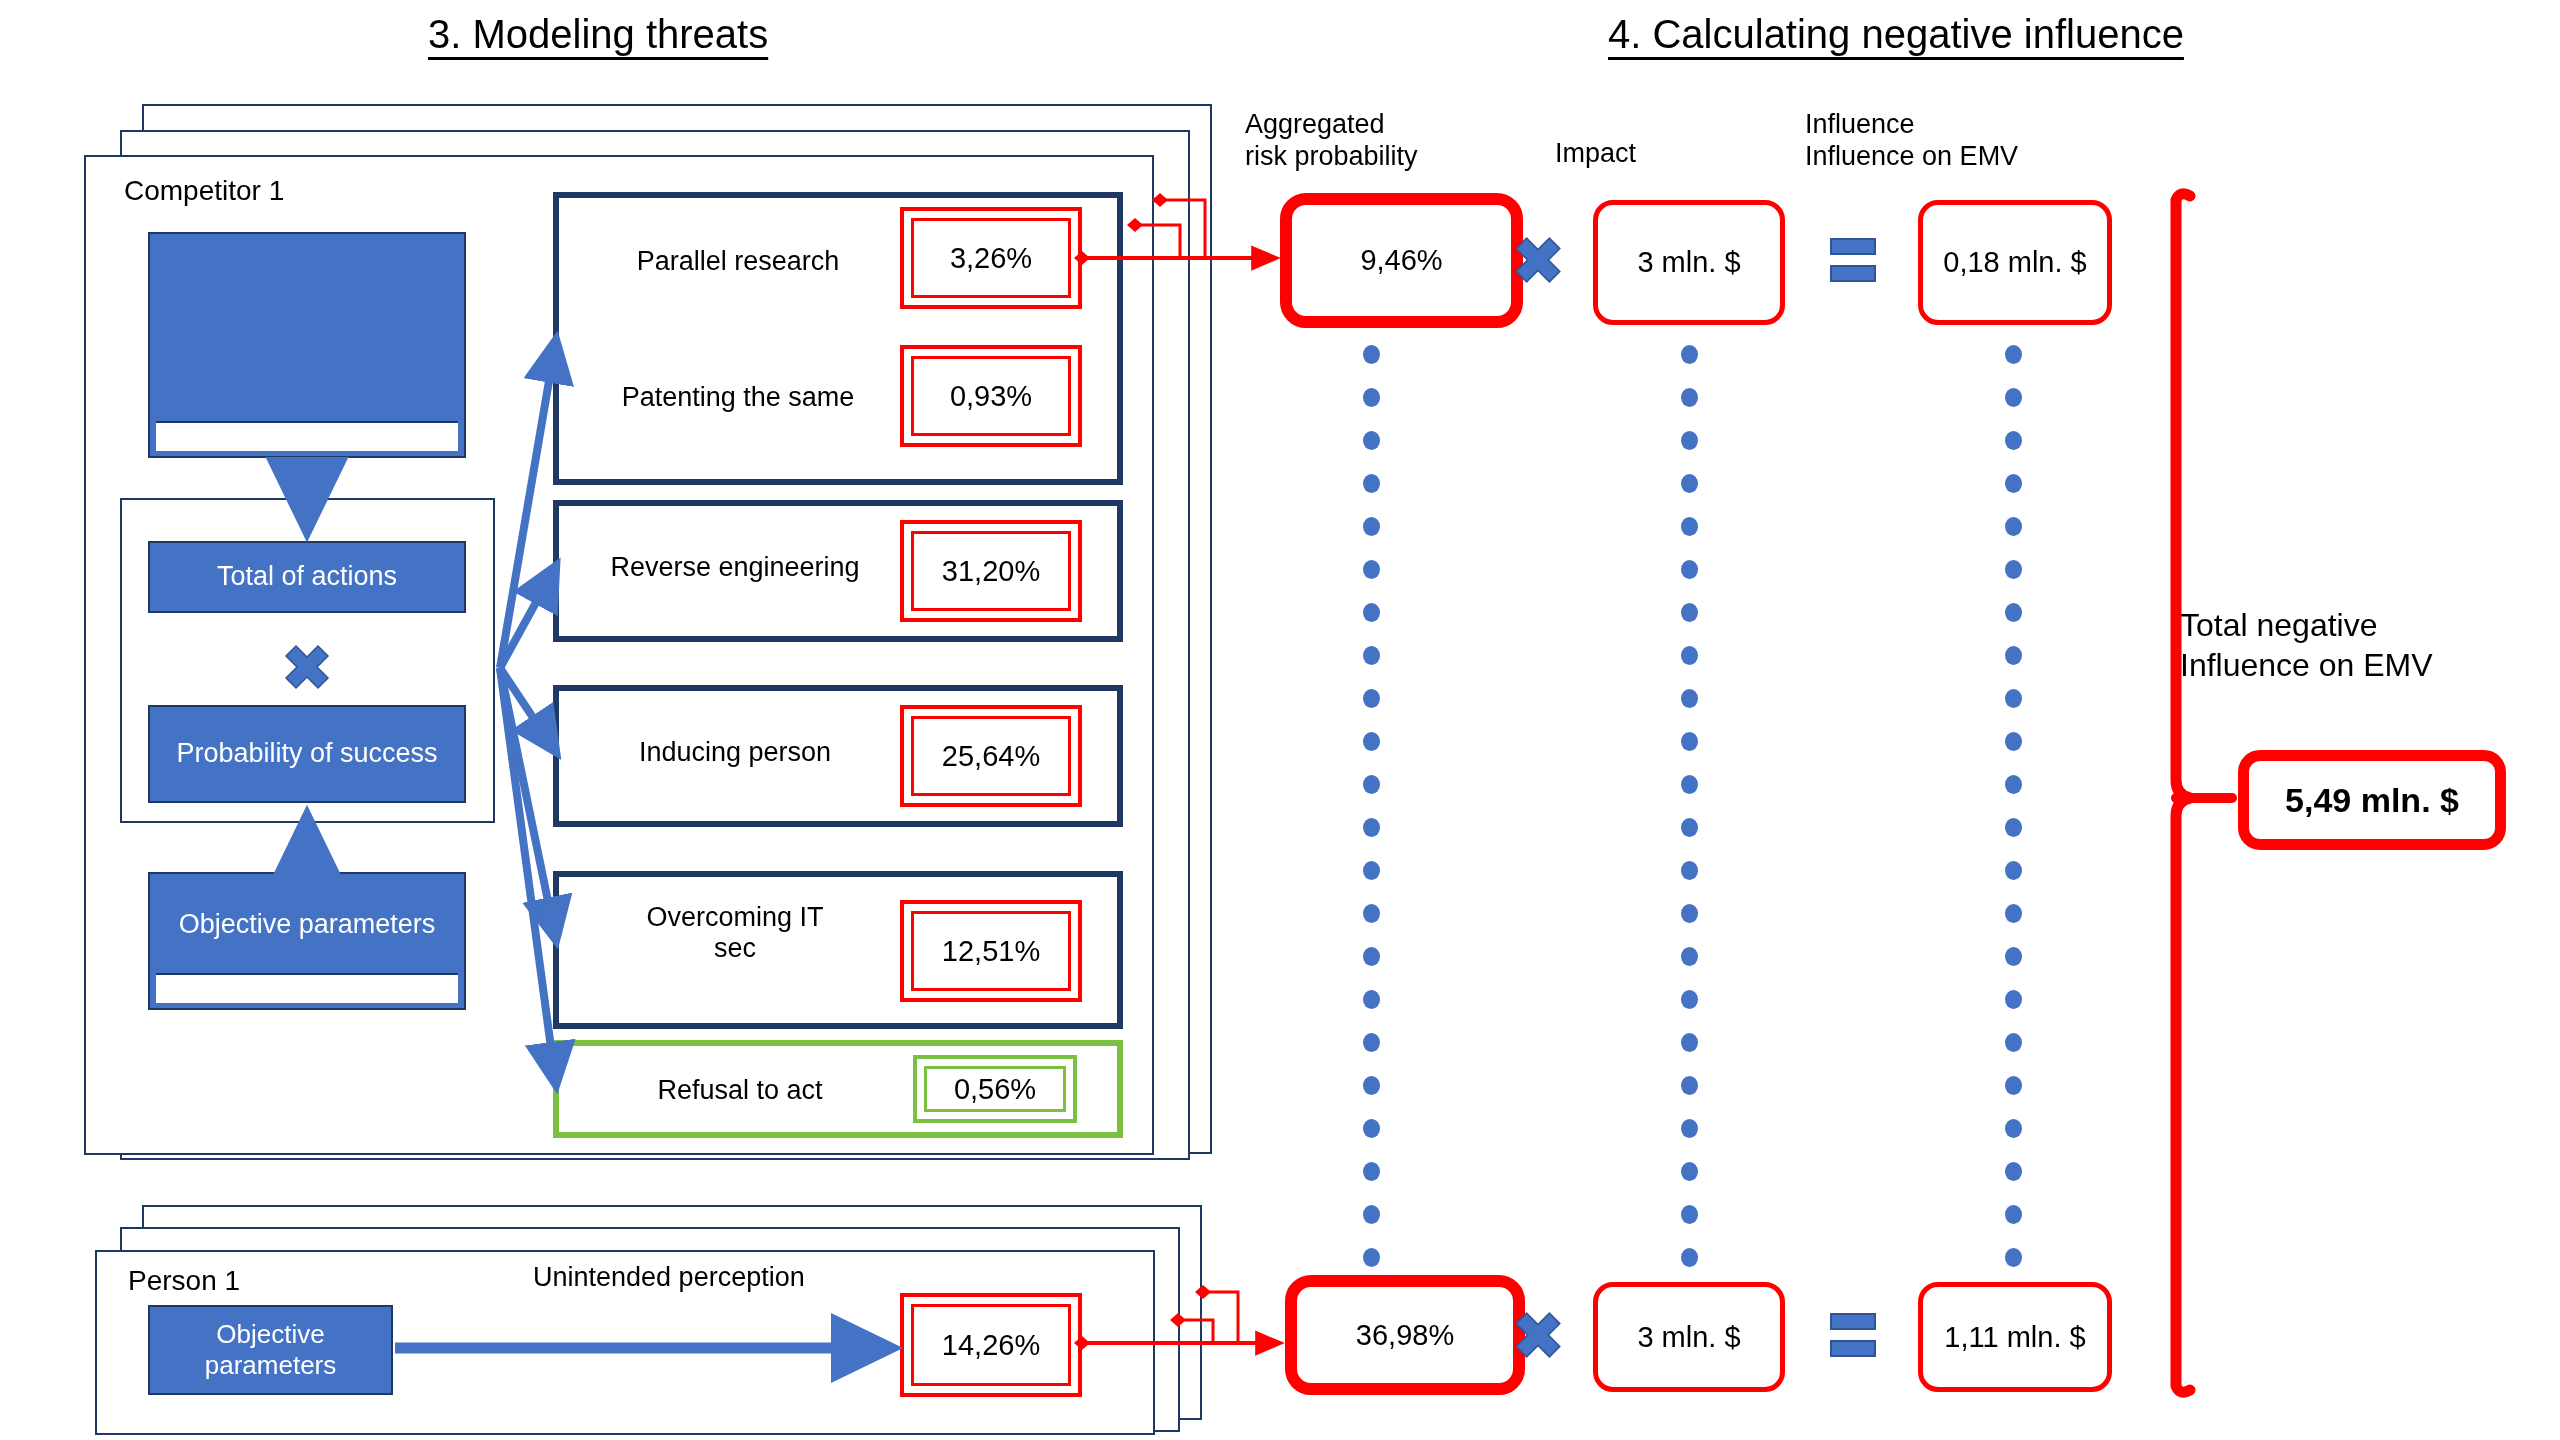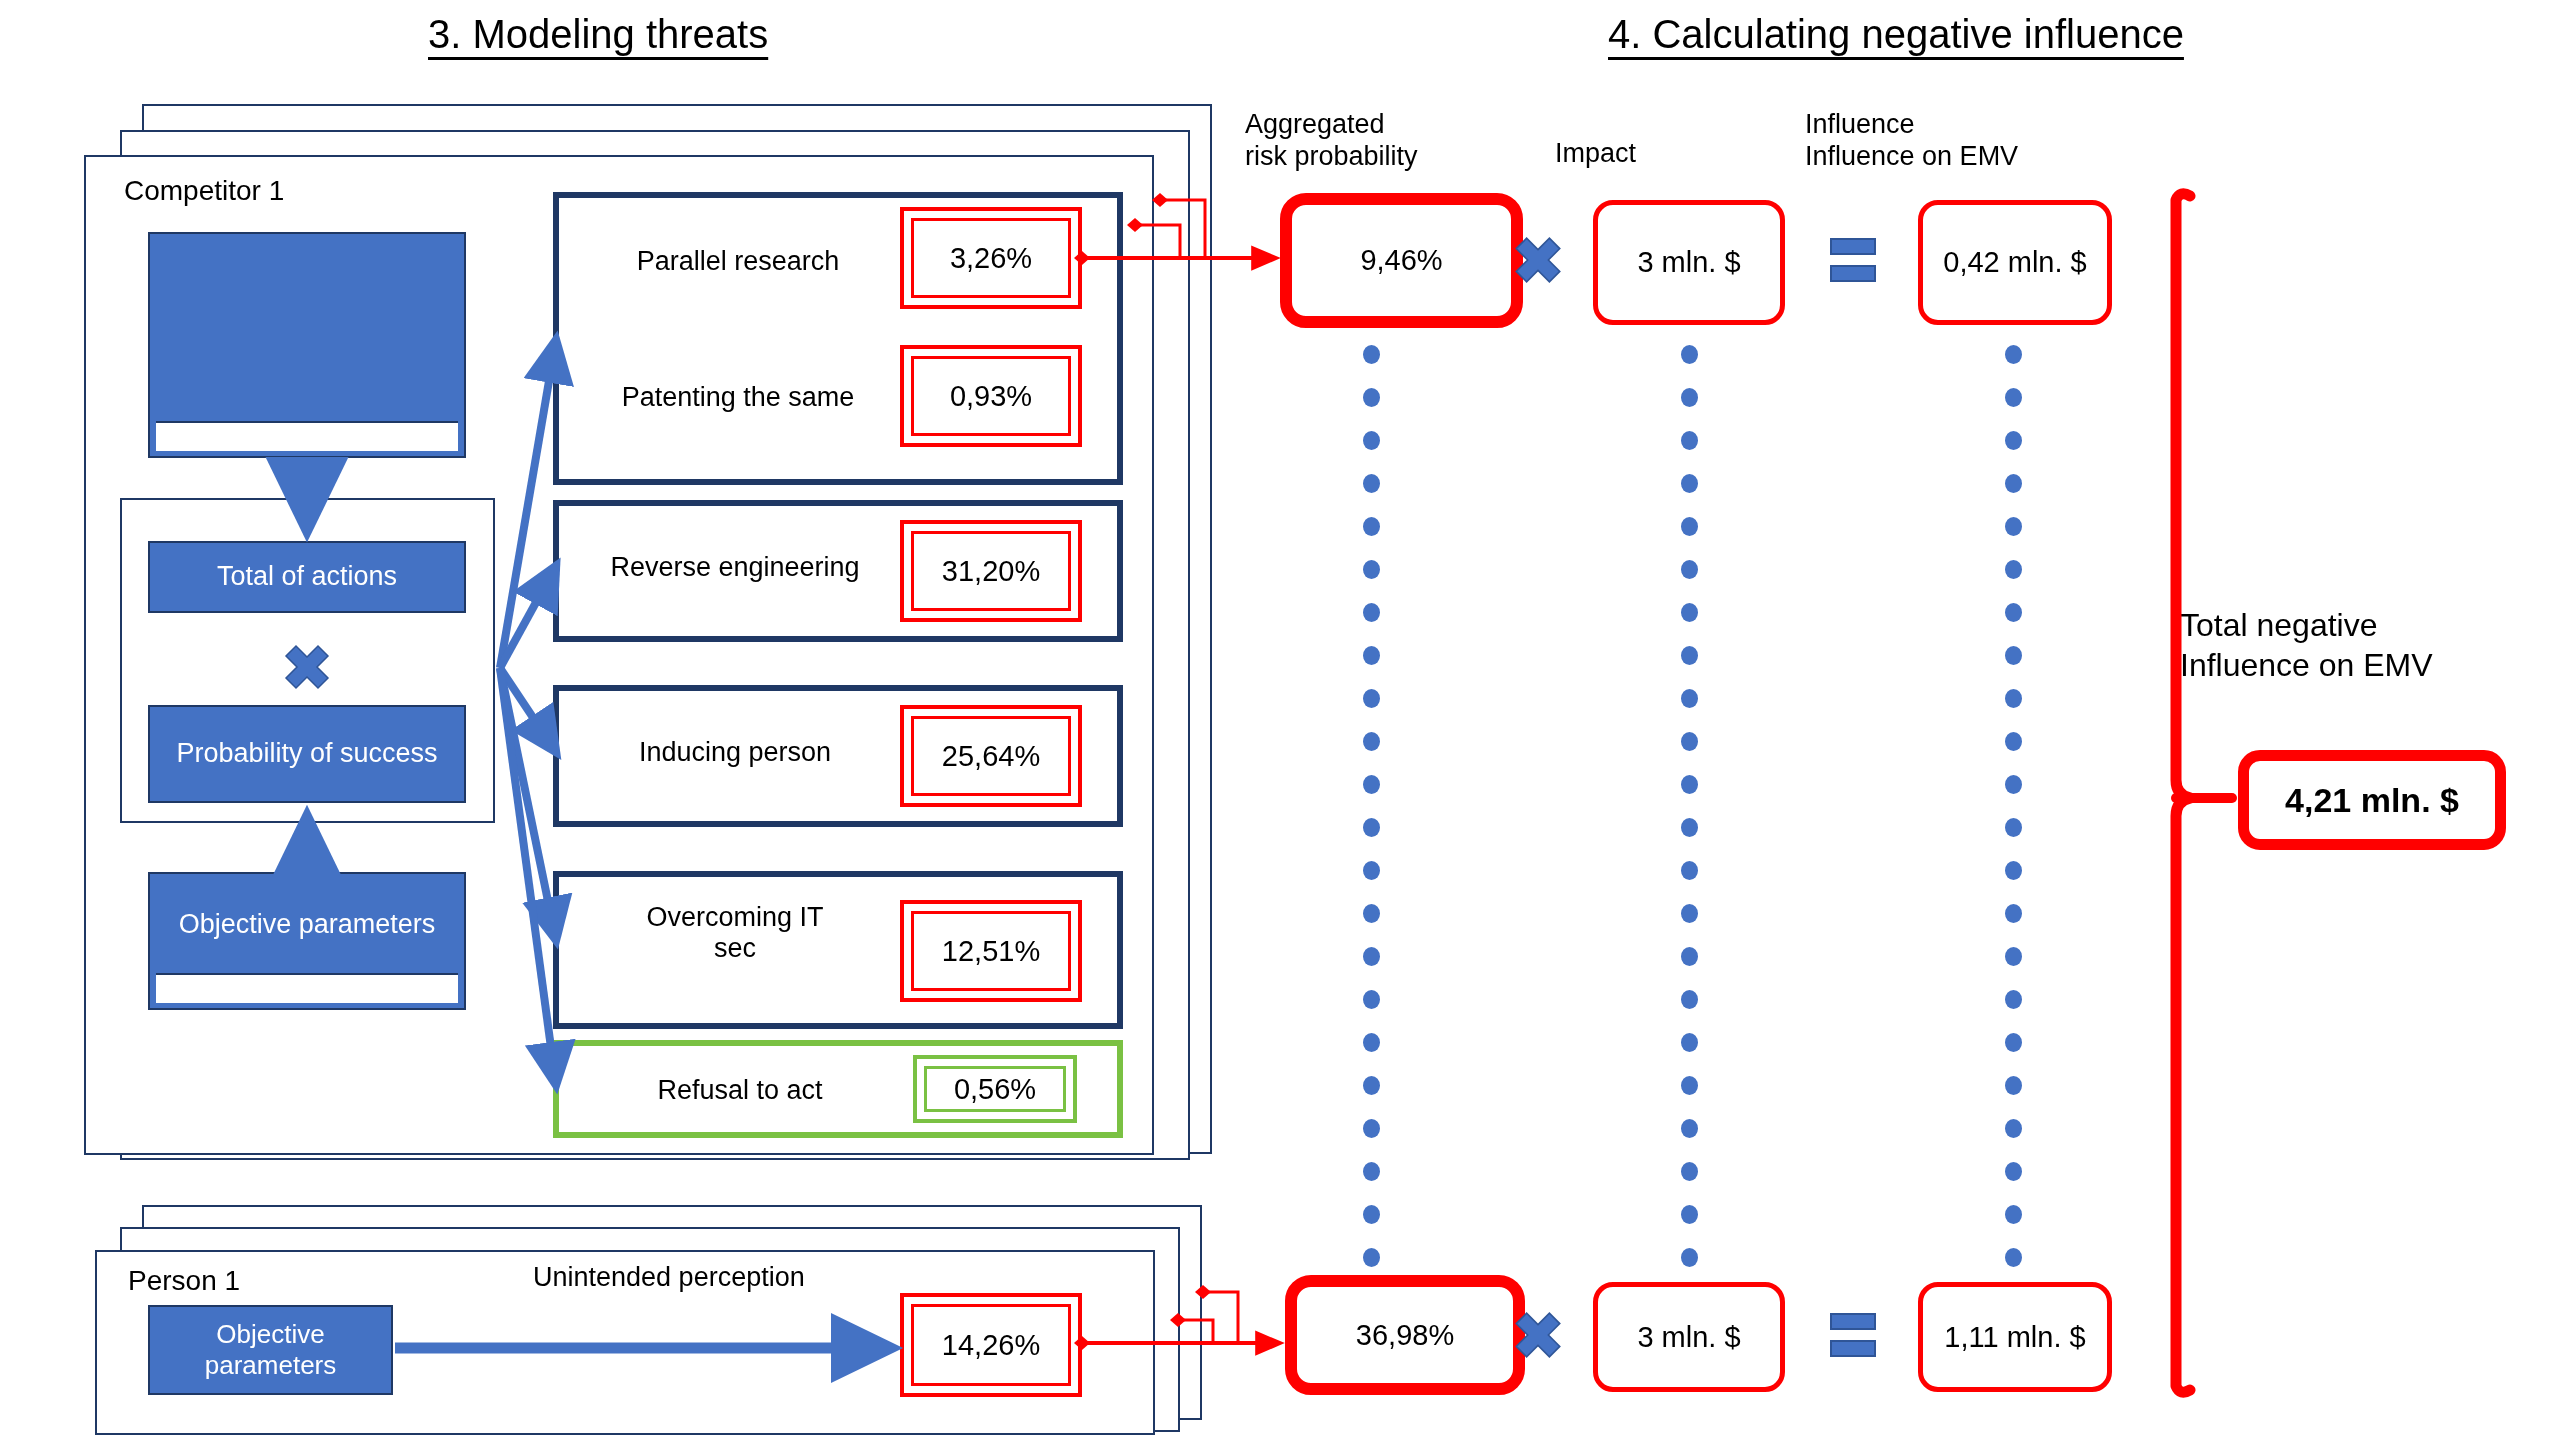--- a/index.html
+++ b/index.html
@@ -305,21 +305,21 @@
   </svg>
 </div>
 
 <div class="rbox" style="left:1593px; top:200px; width:192px; height:125px;">3 mln. $</div>
 
 <div class="eq-sign" style="left:1830px; top:238px;">
   <div style="top:0;"></div>
   <div style="top:27px;"></div>
 </div>
 
-<div class="rbox" style="left:1918px; top:200px; width:194px; height:125px;">0,42 mln. $</div>
+<div class="rbox" style="left:1918px; top:200px; width:194px; height:125px;">0,18 mln. $</div>
 
 <div class="rbox thick" style="left:1285px; top:1275px; width:240px; height:120px;">36,98%</div>
 
 <div class="mult-x" style="left:1510px; top:1307px; width:56px; height:56px;">
   <svg viewBox="0 0 54 54" width="56" height="56" aria-hidden="true">
     <polygon points="27,17 38,6 48,16 37,27 48,38 38,48 27,37 16,48 6,38 17,27 6,16 16,6" fill="#4472c4" stroke="#2f5597" stroke-width="1.5"></polygon>
   </svg>
 </div>
 
 <div class="rbox" style="left:1593px; top:1282px; width:192px; height:110px;">3 mln. $</div>
@@ -329,21 +329,21 @@
   <div style="top:27px;"></div>
 </div>
 
 <div class="rbox" style="left:1918px; top:1282px; width:194px; height:110px;">1,11 mln. $</div>
 
 <div class="col-head" style="left:2180px; top:605px; width:380px; font-size:32px; line-height:1.25;">
   <span>Total negative</span><br>
   <span>Influence on EMV</span>
 </div>
 
-<div class="rbox total" style="left:2238px; top:750px; width:268px; height:100px;">4,21 mln. $</div>
+<div class="rbox total" style="left:2238px; top:750px; width:268px; height:100px;">5,49 mln. $</div>
 
 <div class="dot-col" style="left:1363px; top:345px; width:20px; height:930px;">
   <i style="top:0px;"></i>
     <i style="top:43px;"></i>
     <i style="top:86px;"></i>
     <i style="top:129px;"></i>
   <i style="top:172px;"></i>
     <i style="top:215px;"></i>
     <i style="top:258px;"></i>
     <i style="top:301px;"></i>

